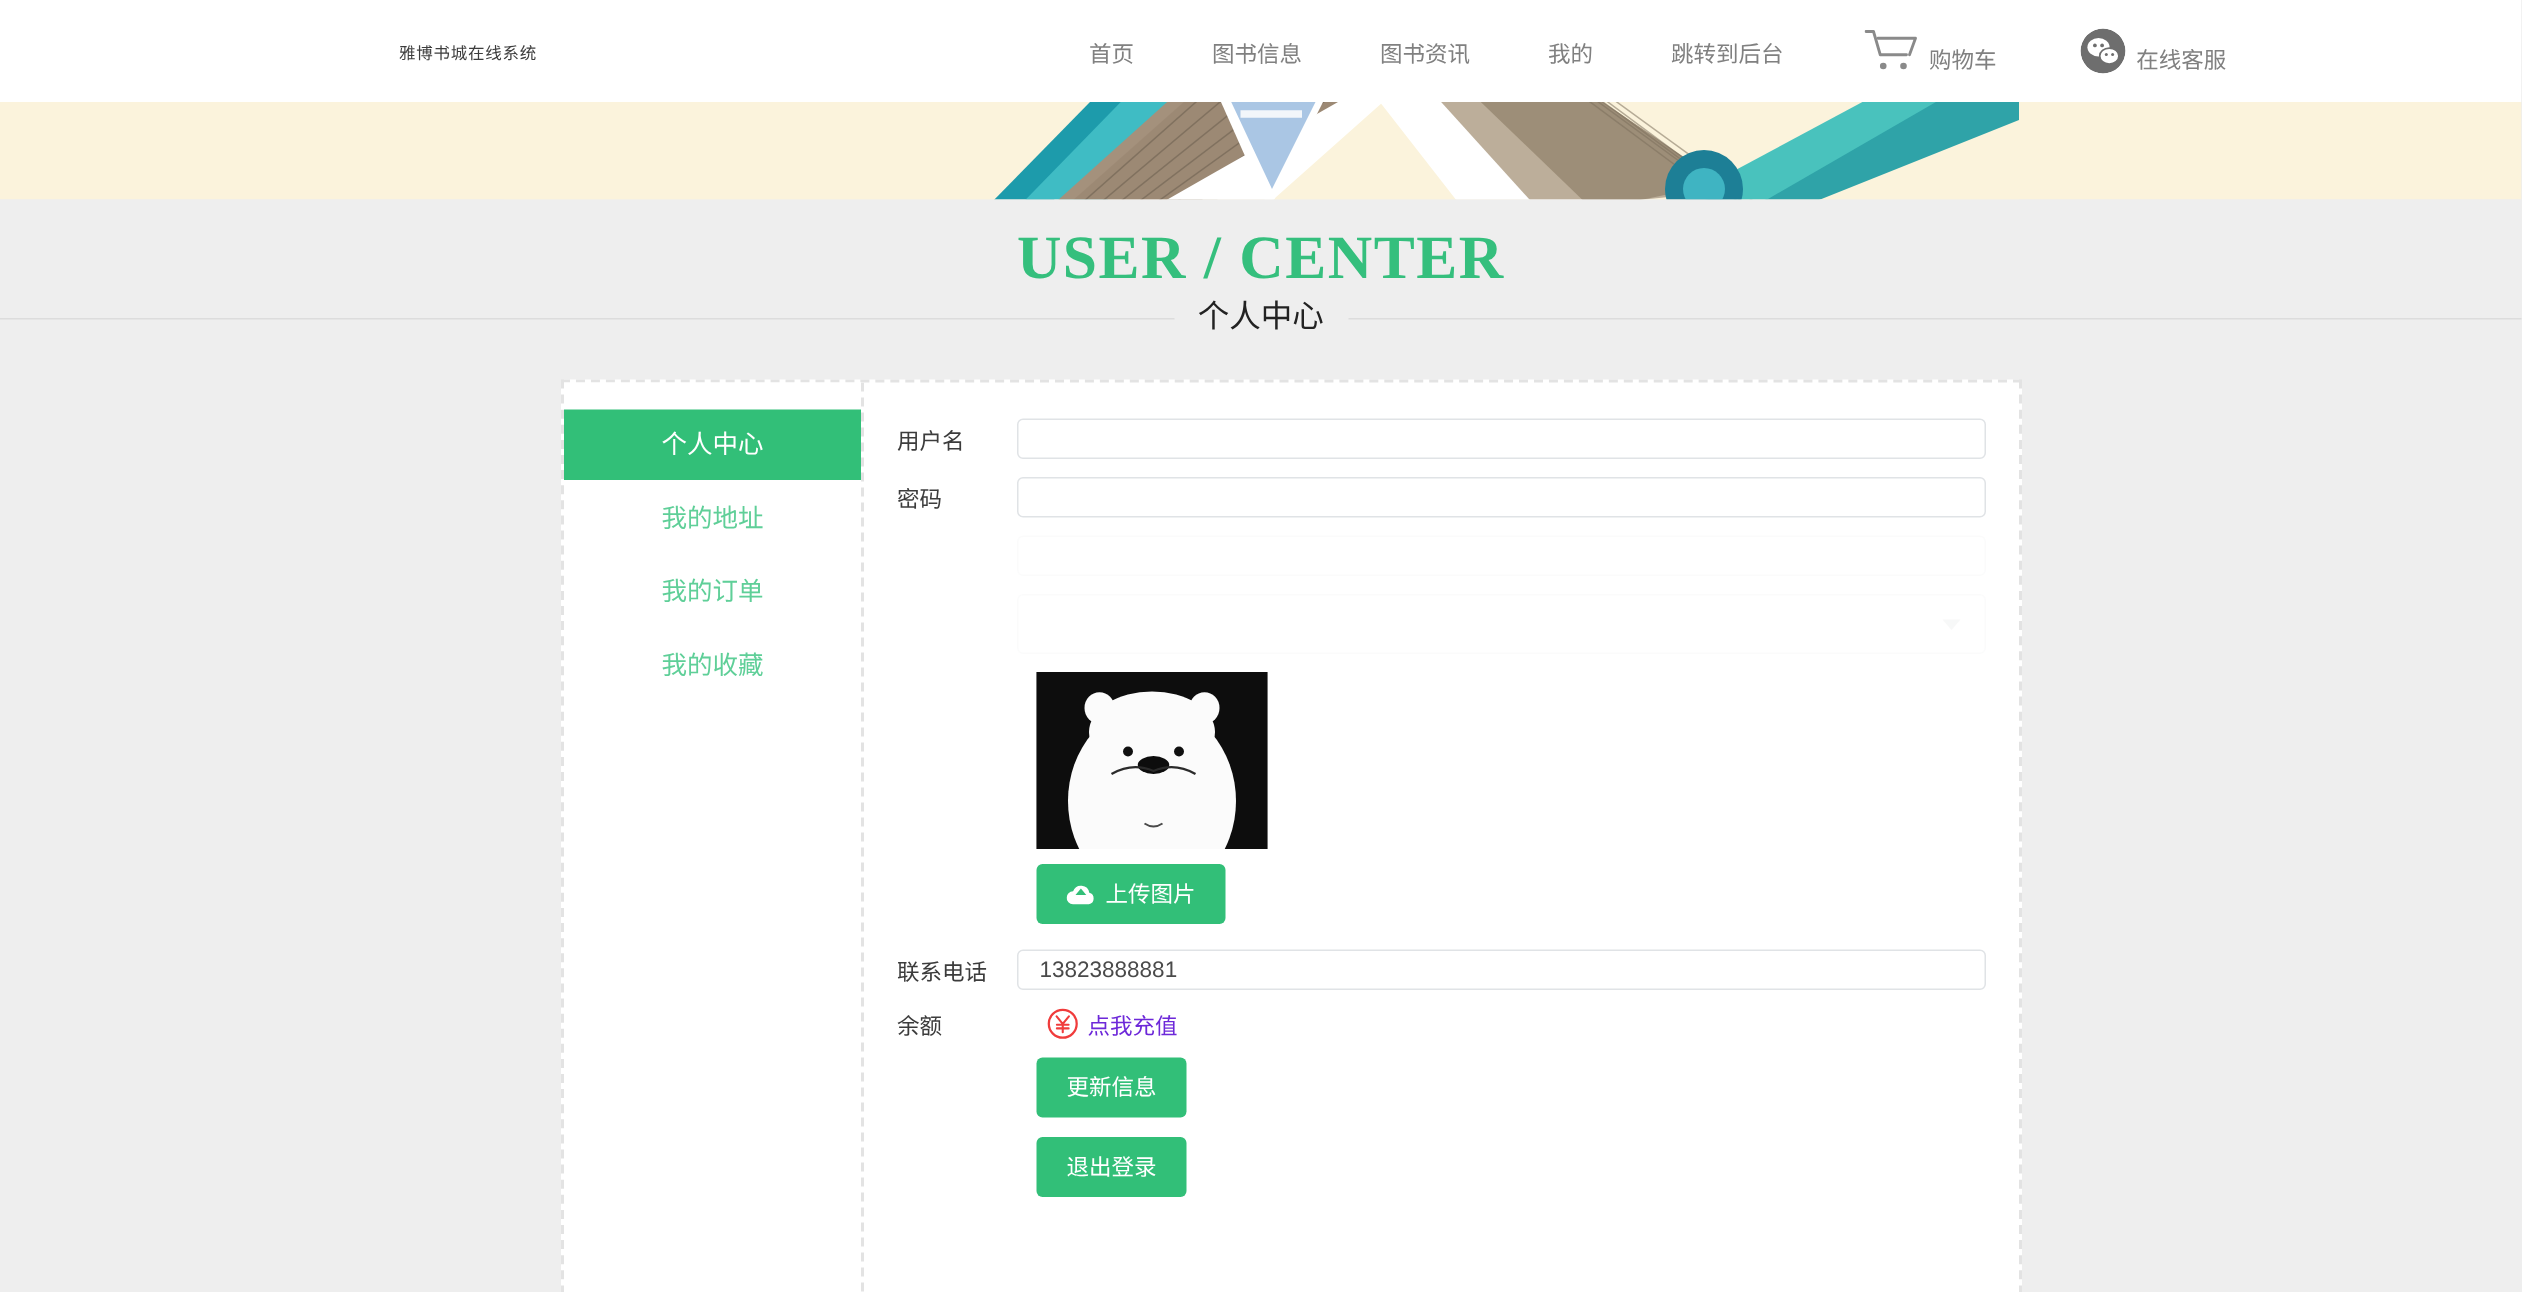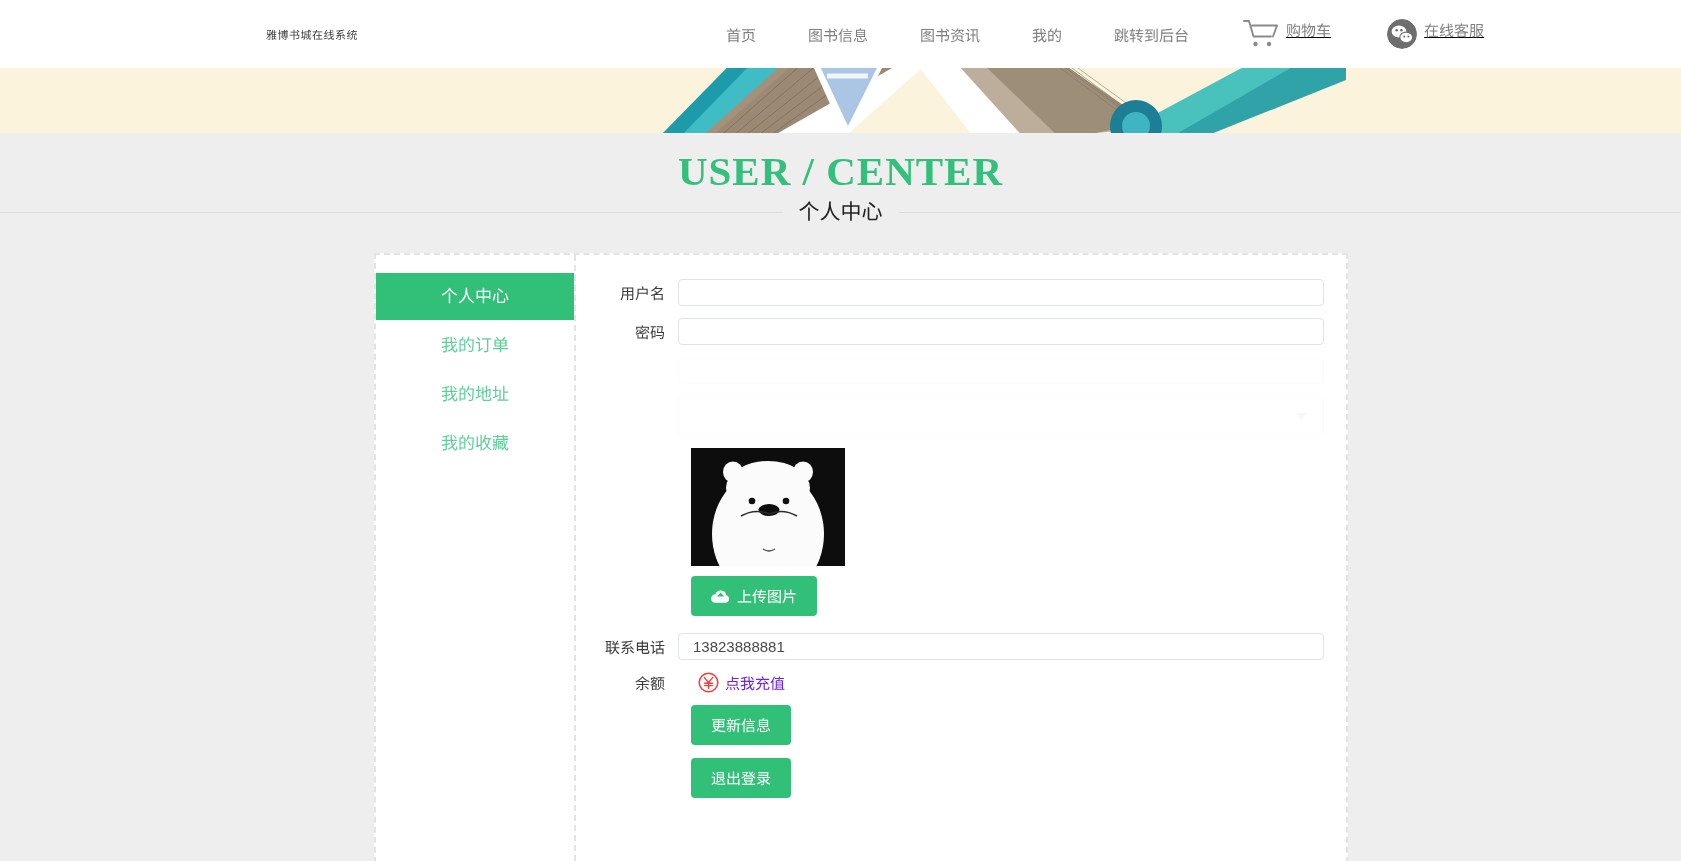--- a/index.html
+++ b/index.html
@@ -39,26 +39,25 @@
     color: #808080;
     white-space: nowrap;
     padding: 0 0;
     margin-right: 52px;
     cursor: pointer;
   }
   .navitem.wide { margin-right: 54px; }
 
   .nav-icon-item {
     display: flex;
-    align-items: flex-start;
+    align-items: flex-end;
     gap: 7px;
     margin-right: 56px;
     cursor: pointer;
     white-space: nowrap;
-    text-decoration: underline;
   }
   .nav-icon-item .label { font-size: 15px; color: #808080; }
 
   .cart-ico { width: 36px; height: 30px; display:block; }
   .wechat-ico { width: 30px; height: 30px; display:block; border-radius:50%; }
 
   
   .banner {
     height: 65px;
     background: #fbf3dc;
@@ -154,21 +153,20 @@
     position: relative;
   }
   .frow {
     display: flex;
     align-items: center;
     margin-bottom: 12px;
   }
   .flabel {
     width: 80px;
     flex: 0 0 80px;
-    text-align: right;
     padding-right: 13px;
     font-size: 15px;
     color: #3c3c3c;
     white-space: nowrap;
   }
   .finput {
     flex: 1 1 auto;
     height: 27px;
     border: 1px solid #e0e3e6;
     border-radius: 4px;
@@ -342,22 +340,22 @@
 </div>
 <div class="sub-rule"></div>
 <div class="page-title-cn">
   <span>个人中心</span>
 </div>
 
 <div class="dash-container">
 
   <div class="side-col">
     <div class="side-item active">个人中心</div>
+    <div class="side-item sp">我的地址</div>
     <div class="side-item sp">我的订单</div>
-    <div class="side-item sp">我的地址</div>
     <div class="side-item sp">我的收藏</div>
   </div>
 
   <div class="form-col">
 
     <div class="frow">
       <div class="flabel">用户名</div>
       <input class="finput" type="text" value="" style="">
     </div>
 

